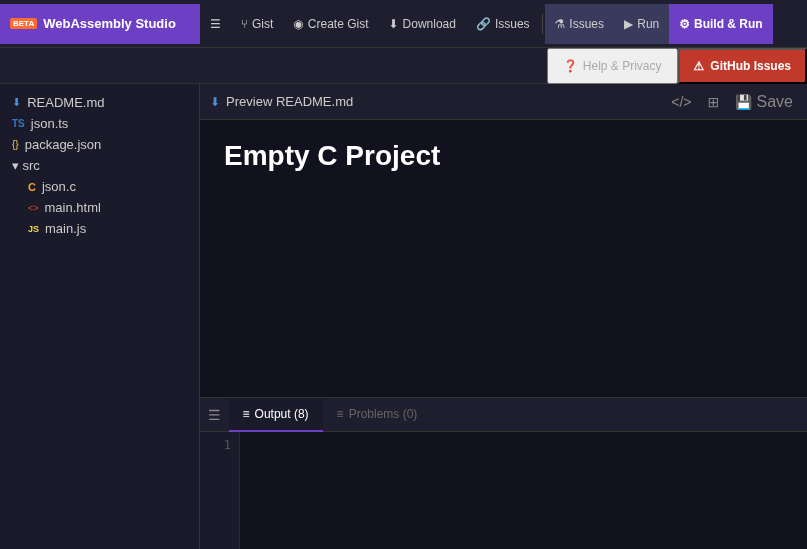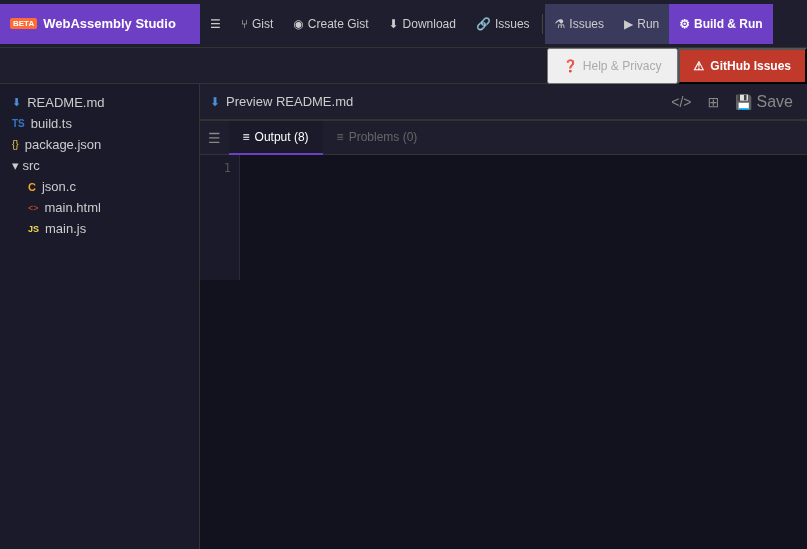--- a/index.html
+++ b/index.html
@@ -348,21 +348,21 @@
 
 <div class="main-layout">
 
   <div class="sidebar">
     <div class="sidebar-item">
       <span class="file-icon file-icon-md">⬇</span>
       <span>README.md</span>
     </div>
     <div class="sidebar-item">
       <span class="file-icon file-icon-ts" style="font-size:10px;font-weight:bold;color:#3178c6;">TS</span>
-      <span>build.ts</span>
+      <span>json.ts</span>
     </div>
     <div class="sidebar-item">
       <span class="file-icon file-icon-json" style="font-size:10px;color:#e8c84a;">{}</span>
       <span>package.json</span>
     </div>
     <div class="folder-section">
       <span>▾</span>
       <span>src</span>
     </div>
     <div class="folder-children">
@@ -395,20 +395,23 @@
         <button class="editor-action-btn">
           <span>⊞</span>
         </button>
         <button class="editor-action-btn">
           <span>💾</span>
           <span style="font-size:16px;color:#888;margin-top:7px;">Save</span>
         </button>
       </div>
     </div>
 
+    <div class="preview-area">
+      <h1 class="preview-title">Empty C Project</h1>
+    </div>
 
     <div class="bottom-panel">
       <div class="bottom-tabs">
         <button class="menu-icon-btn">
           <span>☰</span>
         </button>
         <div class="bottom-tab active">
           <span>≡</span>
           <span>Output (8)</span>
         </div>

